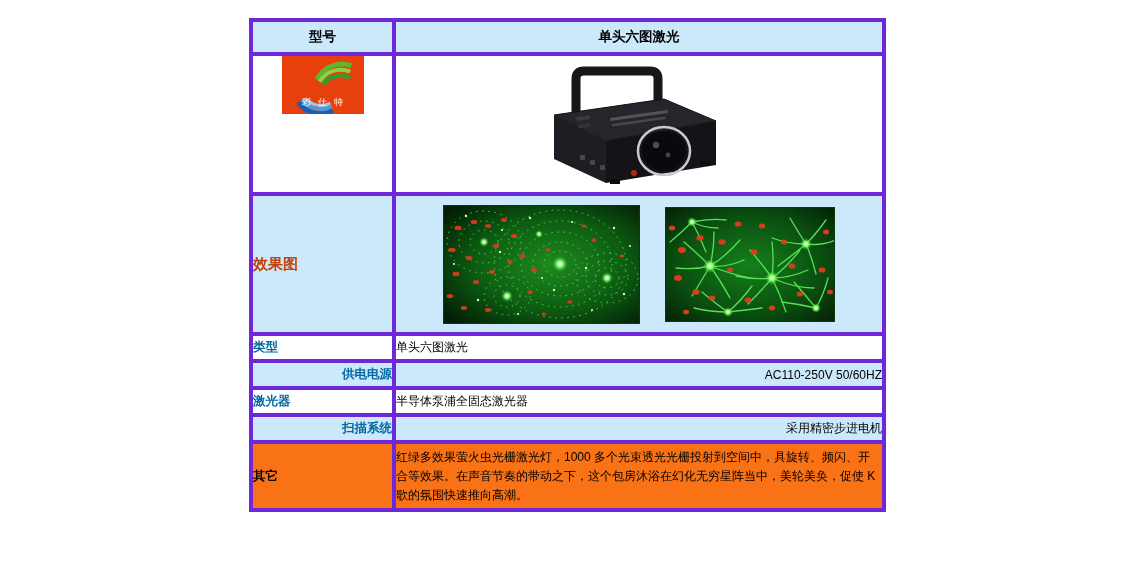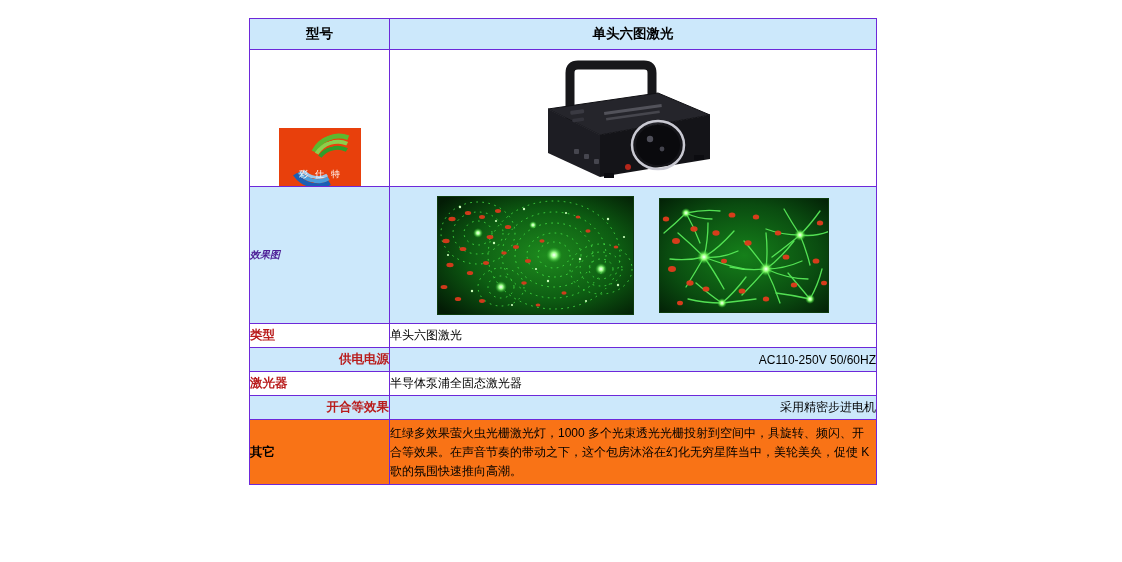--- a/index.html
+++ b/index.html
@@ -12,54 +12,54 @@
   .page{position:relative;width:1122px;height:562px;}
 
   table.spec{
     position:absolute;left:249px;top:18px;
     width:627px;
     border-collapse:collapse;
     table-layout:fixed;
     background:#ffffff;
   }
   table.spec td{
-    border:1px solid #6d28d9;
+    border:4px solid #6d28d9;
     padding:0;
     vertical-align:middle;
   }
   .col-label{width:139px;}
   .col-value{width:486px;}
 
   .hdr td{
     background:#cce8fb;
     text-align:center;
     font-weight:bold;
     font-size:13.5px;
     height:30px;
     color:#000;
   }
 
   .cell-label{
     font-weight:bold;
     font-size:12.5px;
     padding-left:10px;
-    color:#b91c1c;
+    color:#0369a1;
   }
   .cell-value{
     font-size:12px;
     padding-left:8px;
     color:#000;
   }
   tr.stripe td{background:#cce8fb;text-align:right;}
   tr.plain td{background:#ffffff;}
   tr.specrow td{height:23px;}
 
   
   tr.imgrow td{background:#ffffff;height:136px;}
-  .logo-wrap{display:flex;align-items:flex-end;justify-content:center;height:136px;}
+  .logo-wrap{display:flex;align-items:flex-start;justify-content:center;height:136px;}
   .logo{
     position:relative;width:82px;height:58px;background:#e8400c;
     overflow:hidden;
   }
   .logo .sw{position:absolute;border-radius:50%;}
   .logo .g1{width:46px;height:40px;left:30px;top:6px;
     border:5px solid #5cb82e;border-color:#5cb82e transparent transparent transparent;
     transform:rotate(-22deg);}
   .logo .g2{width:40px;height:34px;left:33px;top:12px;
     border:4px solid #8ccf4b;border-color:#8ccf4b transparent transparent transparent;
@@ -79,21 +79,21 @@
   .logo-text{
     position:absolute;left:0;right:0;bottom:5px;text-align:center;
     color:#ffffff;font-size:9px;letter-spacing:7px;
     font-family:"DejaVu Sans",sans-serif;text-indent:7px;
   }
 
   .device-wrap{display:flex;align-items:center;justify-content:center;height:136px;}
 
   
   tr.effectrow td{background:#cce8fb;height:136px;}
-  .eff-label{font-weight:bold;font-size:10px;padding-left:10px;color:#4c1d95;font-style:italic;}
+  .eff-label{font-weight:bold;font-size:15px;padding-left:10px;color:#c2410c;}
   .eff-wrap{display:flex;align-items:center;justify-content:center;gap:25px;height:136px;}
 
   .eff-img{border:1px solid #0d3a0d;display:block;}
 
   
   tr.otherrow td{background:#f97316;height:64px;}
   .other-label{font-weight:bold;font-size:12.5px;padding-left:10px;color:#000;}
   .other-text{
     font-size:12px;line-height:19px;color:#000;
     padding:5px 10px 5px 8px;
@@ -360,21 +360,21 @@
     </tr>
     <tr class="specrow stripe">
       <td class="col-label cell-label">供电电源</td>
       <td class="col-value cell-value">AC110-250V 50/60HZ</td>
     </tr>
     <tr class="specrow plain">
       <td class="col-label cell-label">激光器</td>
       <td class="col-value cell-value">半导体泵浦全固态激光器</td>
     </tr>
     <tr class="specrow stripe">
-      <td class="col-label cell-label">开合等效果</td>
+      <td class="col-label cell-label">扫描系统</td>
       <td class="col-value cell-value">采用精密步进电机</td>
     </tr>
 
     <tr class="otherrow">
       <td class="col-label other-label">其它</td>
       <td class="col-value other-text">红绿多效果萤火虫光栅激光灯，1000 多个光束透光光栅投射到空间中，具旋转、频闪、开合等效果。在声音节奏的带动之下，这个包房沐浴在幻化无穷星阵当中，美轮美奂，促使 K 歌的氛围快速推向高潮。</td>
     </tr>
 
   </tbody>
     </table>

